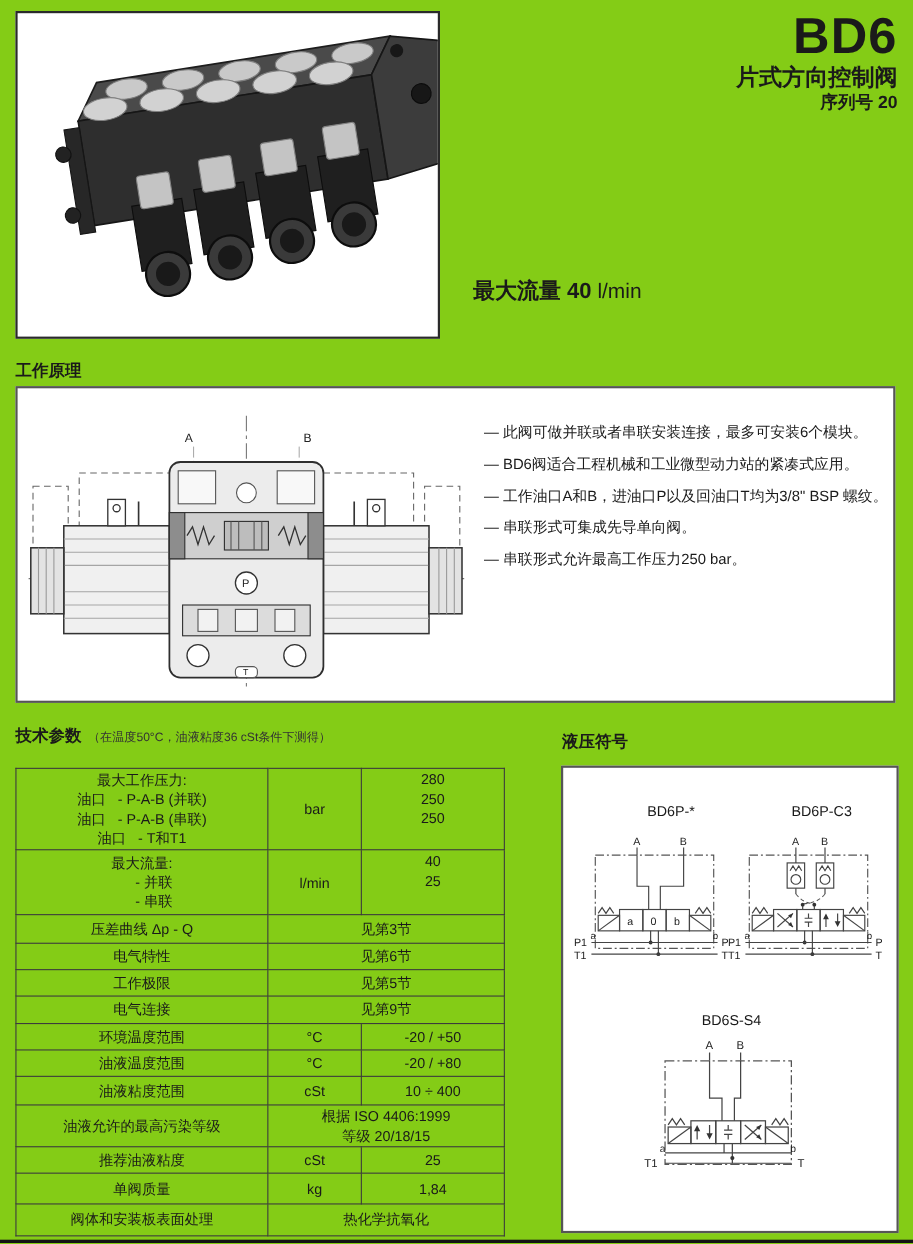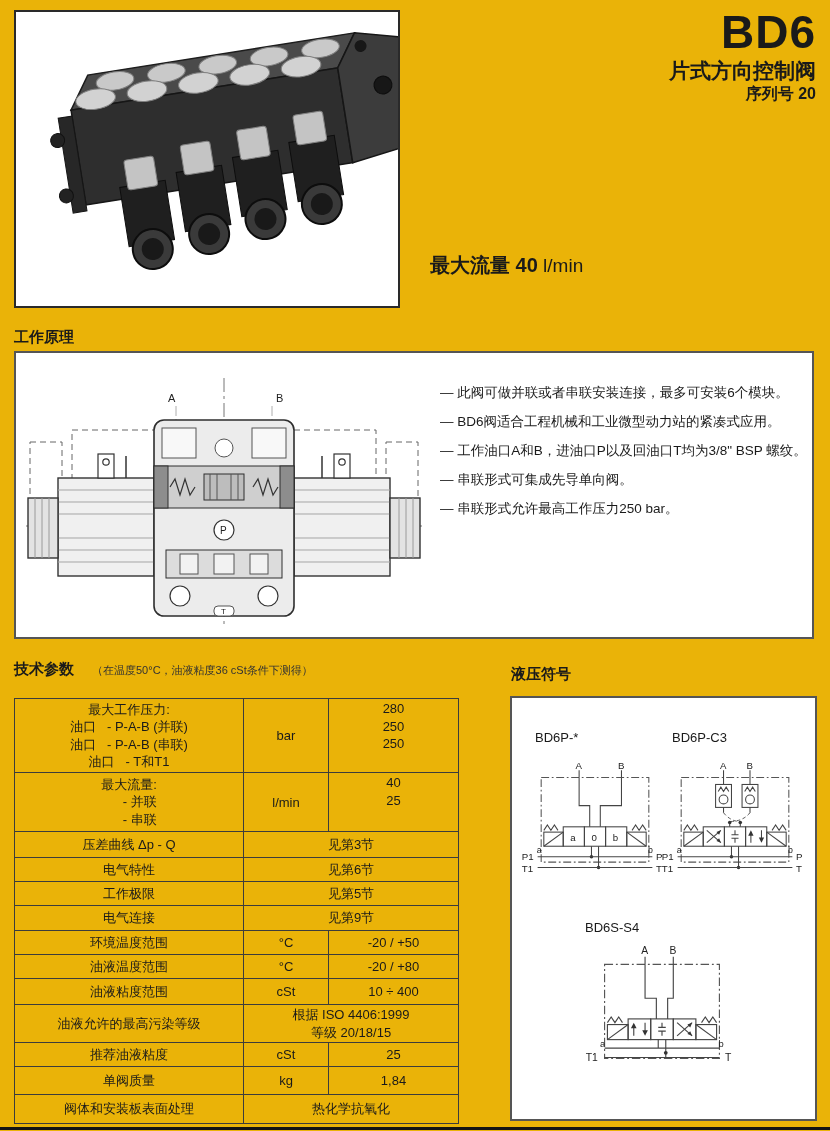--- a/index.html
+++ b/index.html
@@ -1,16 +1,16 @@
 <!DOCTYPE html>
 <html><head>
 <meta charset="utf-8">
 <style>
   html,body{margin:0;padding:0;background:#fff;}
-  .page{position:relative;width:830px;height:1131px;background:#eab308;overflow:hidden;
+  .page{position:relative;width:830px;height:1131px;background:#84cc16;overflow:hidden;
         font-family:"Liberation Sans","DejaVu Sans",sans-serif;color:#1a1a1a;}
   .abs{position:absolute;}
 
   
   .photo-frame{left:14px;top:10px;width:386px;height:298px;border:2px solid #2a2a2a;background:#fff;box-sizing:border-box;}
 
   
   .title-block{right:14px;top:8px;text-align:right;}
   .title-main{font-size:46px;font-weight:bold;line-height:48px;letter-spacing:1px;}
   .title-sub{font-size:21px;font-weight:bold;line-height:26px;margin-top:2px;}
@@ -21,34 +21,34 @@
   .highlights .unit{font-weight:normal;font-size:19px;}
 
   .section-heading{font-size:15px;font-weight:bold;}
   .wp-heading{left:14px;top:328px;text-align:center;}
   .wp-box{left:14px;top:351px;width:800px;height:288px;border:2px solid #555;box-sizing:border-box;background:#fff;}
   .cross-section{left:18px;top:358px;}
   .bullets{left:440px;top:384px;width:372px;margin:0;padding:0;list-style:none;font-size:13.5px;line-height:17px;}
   .bullets li{margin-bottom:12px;white-space:normal;}
 
   .ts-heading-wrap{left:14px;top:660px;}
-  .ts-note{font-size:11px;font-weight:normal;color:#333;margin-left:18px;text-align:right;}
+  .ts-note{font-size:11px;font-weight:normal;color:#333;margin-left:6px;text-align:right;}
   .ts-heading-wrap .section-heading{display:inline;}
 
   table.specs{left:14px;top:698px;border-collapse:collapse;table-layout:fixed;width:444px;}
   table.specs td{border:1.4px solid #3c3c3c;font-size:13px;padding:1px 8px;vertical-align:middle;box-sizing:border-box;}
   td.lab{text-align:center;}
   td.unit,td.val{text-align:center;}
   .cell-lines div{white-space:pre;line-height:17.5px;}
   .val-lines div{line-height:17.5px;}
   .pad-top-1{padding-top:17px;}
 
   .hs-heading{left:511px;top:665px;text-align:center;}
   .hs-box{left:510px;top:696px;width:307px;height:425px;border:2px solid #555;box-sizing:border-box;background:#fff;}
-  .sym-label{font-size:13px;width:150px;}
+  .sym-label{font-size:13px;text-align:center;width:150px;}
   .sym-label-1{left:535px;top:730px;}
   .sym-label-2{left:672px;top:730px;}
   .sym-label-3{left:585px;top:920px;width:160px;}
   .sym-1{left:520px;top:752px;}
   .sym-2{left:660px;top:752px;}
   .sym-3{left:582px;top:942px;}
 
   .bottom-rule{left:0;top:1127px;width:830px;height:3px;background:#141414;}
 
   svg text{font-family:"Liberation Sans","DejaVu Sans",sans-serif;}

